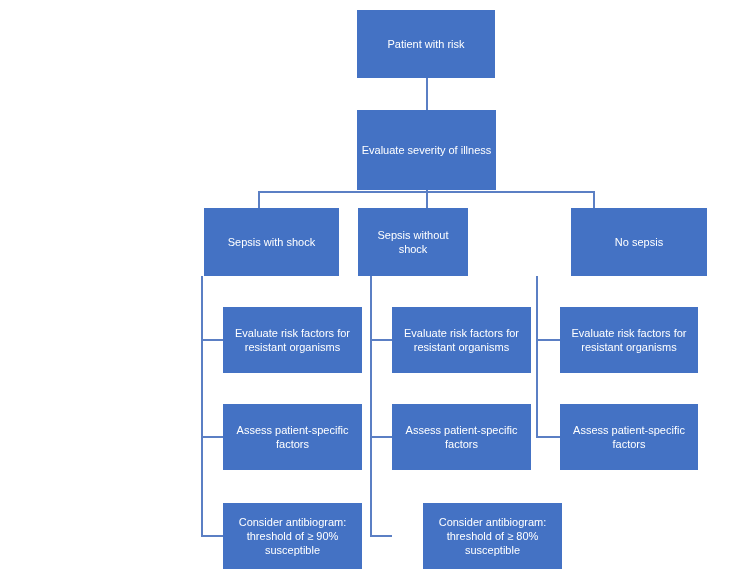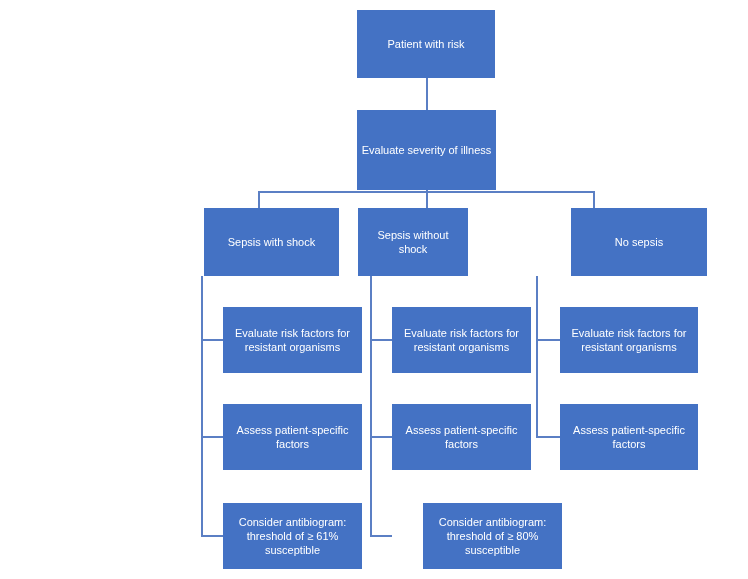--- a/index.html
+++ b/index.html
@@ -56,21 +56,21 @@
 
   <div class="node" style="left:357px; top:10px;  width:138px; height:68px;">Patient with risk</div>
   <div class="node" style="left:357px; top:110px; width:139px; height:80px;">Evaluate severity of illness</div>
 
   <div class="node" style="left:192px; top:208px; width:135px; height:68px;margin-left:12px;">Sepsis with shock</div>
   <div class="node" style="left:358px; top:208px; width:110px; height:68px;">Sepsis without shock</div>
   <div class="node" style="left:527px; top:208px; width:136px; height:68px;margin-left:44px;">No sepsis</div>
 
   <div class="node" style="left:223px; top:307px; width:139px; height:66px;">Evaluate risk factors for resistant organisms</div>
   <div class="node" style="left:223px; top:404px; width:139px; height:66px;">Assess patient-specific factors</div>
-  <div class="node" style="left:223px; top:503px; width:139px; height:66px;">Consider antibiogram: threshold of ≥ 61% susceptible</div>
+  <div class="node" style="left:223px; top:503px; width:139px; height:66px;">Consider antibiogram: threshold of ≥ 90% susceptible</div>
 
   <div class="node" style="left:392px; top:307px; width:139px; height:66px;">Evaluate risk factors for resistant organisms</div>
   <div class="node" style="left:392px; top:404px; width:139px; height:66px;">Assess patient-specific factors</div>
   <div class="node" style="left:392px; top:503px; width:139px; height:66px;margin-left:31px;">Consider antibiogram: threshold of ≥ 80% susceptible</div>
 
   <div class="node" style="left:560px; top:307px; width:138px; height:66px;">Evaluate risk factors for resistant organisms</div>
   <div class="node" style="left:560px; top:404px; width:138px; height:66px;">Assess patient-specific factors</div>
 
 </div>
 

